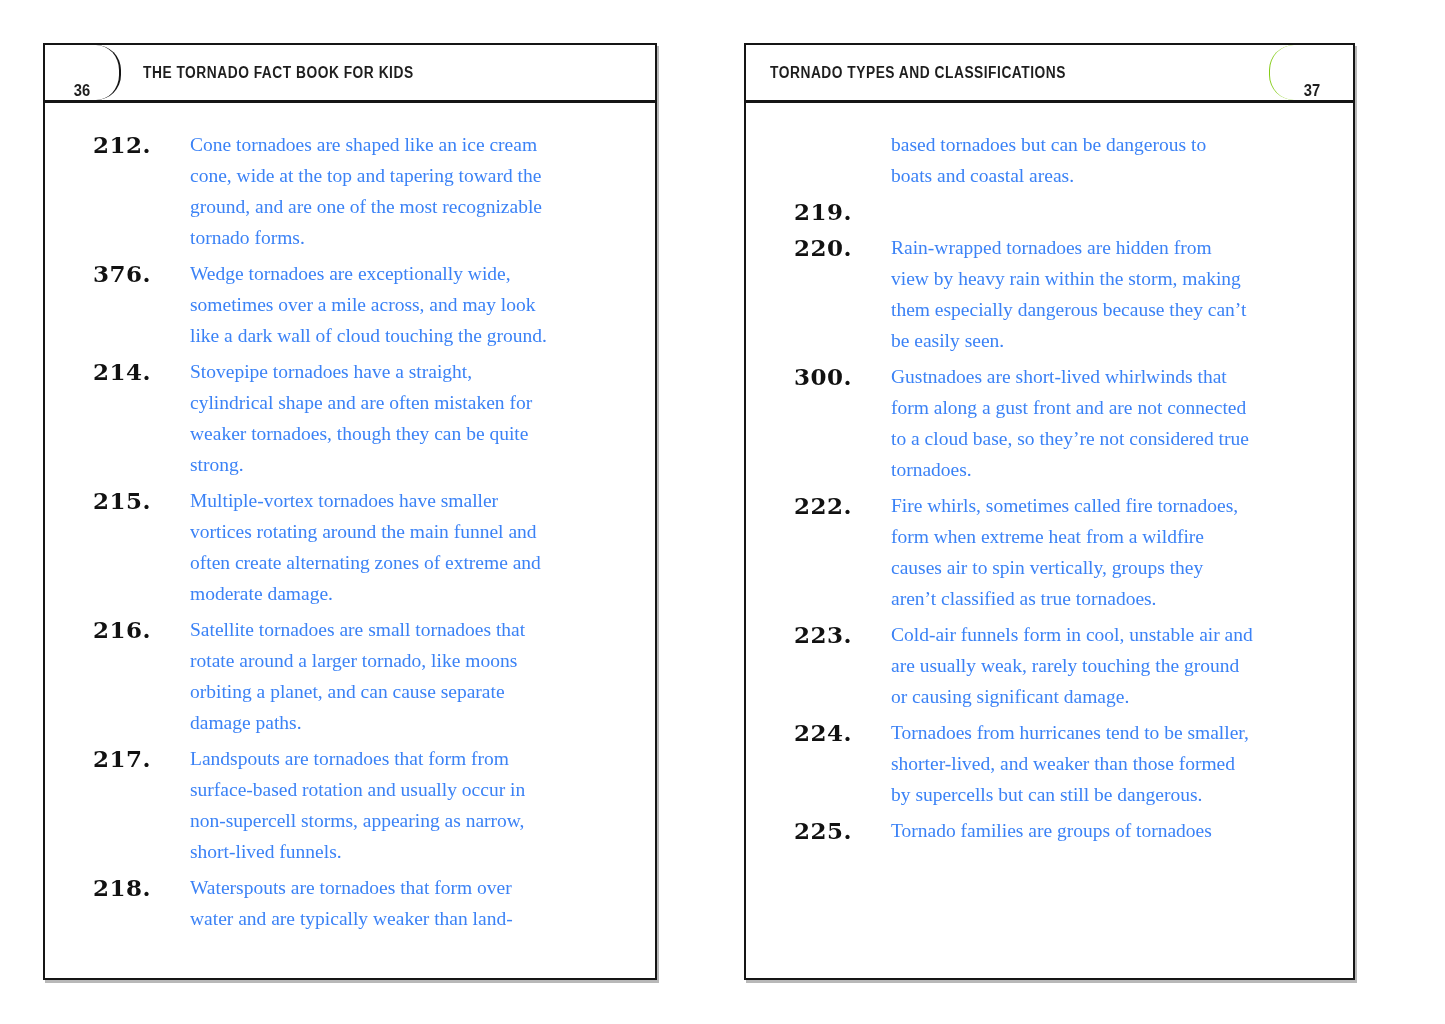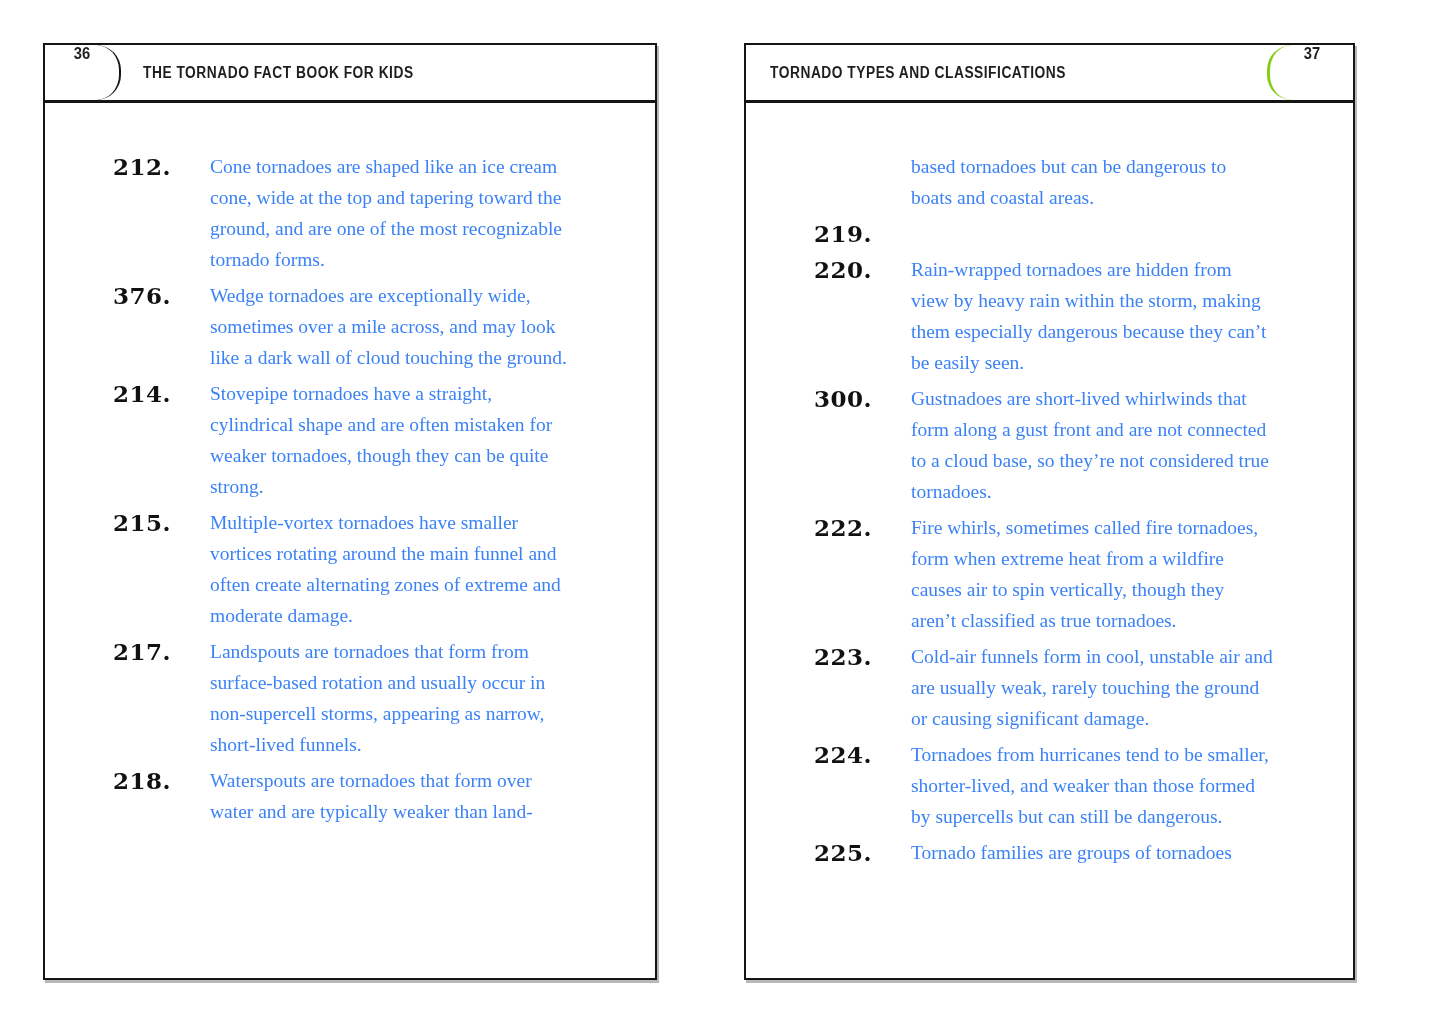--- a/index.html
+++ b/index.html
@@ -25,46 +25,45 @@
   #left-page  { left: 43px;  width: 614px; }
   #right-page { left: 744px; width: 611px; }
 
   .page-header {
     height: 55px;
     display: flex;
     border-bottom: 3px solid #151515;
   }
   .pagenum-cell {
     display: flex;
-    align-items: flex-start;
+    align-items: flex-end;
     justify-content: center;
     font-family: "Liberation Sans", sans-serif;
     font-weight: 700;
     font-size: 16px;
     flex: 0 0 auto;
     border-radius: 25px;
   }
   #left-page .pagenum-cell  { width: 74px; border-right: 2px solid #151515; }
-  #right-page .pagenum-cell { width: 83px; border-left: 3px solid #84cc16; }
+  #right-page .pagenum-cell { width: 83px; border-left: 1px solid #84cc16; }
   .title-cell {
     flex: 1;
     display: flex;
     align-items: center;
     font-family: "Liberation Sans", sans-serif;
     font-weight: 700;
     font-size: 16px;
     letter-spacing: 0.6px;
     white-space: nowrap;
   }
   .condensed { display: inline-block; transform: scaleX(0.86); }
   .pagenum-cell .condensed { transform: scaleX(0.92); }
 
   .page-body {
-    padding: 48px 42px 0 48px;
-    margin-left: 20px;
+    padding: 26px 42px 0 48px;
   }
   .fact {
     display: flex;
     margin-bottom: 5px;
   }
   .fact-num {
     flex: 0 0 97px;
     width: 97px;
     font-family: "DejaVu Serif", serif;
     font-weight: 700;
@@ -121,20 +120,27 @@
         </div>
 
         <div class="fact">
           <div class="fact-num">215.</div>
           <div class="fact-text">Multiple-vortex tornadoes have smaller
 vortices rotating around the main funnel and
 often create alternating zones of extreme and
 moderate damage.</div>
         </div>
 
+        <div class="fact">
+          <div class="fact-num">216.</div>
+          <div class="fact-text">Satellite tornadoes are small tornadoes that
+rotate around a larger tornado, like moons
+orbiting a planet, and can cause separate
+damage paths.</div>
+        </div>
 
         <div class="fact">
           <div class="fact-num">217.</div>
           <div class="fact-text">Landspouts are tornadoes that form from
 surface-based rotation and usually occur in
 non-supercell storms, appearing as narrow,
 short-lived funnels.</div>
         </div>
 
         <div class="fact">
@@ -179,21 +185,21 @@
             <div class="fact-text">Gustnadoes are short-lived whirlwinds that
 form along a gust front and are not connected
 to a cloud base, so they’re not considered true
 tornadoes.</div>
           </div>
 
           <div class="fact">
             <div class="fact-num">222.</div>
             <div class="fact-text">Fire whirls, sometimes called fire tornadoes,
 form when extreme heat from a wildfire
-causes air to spin vertically, though they
+causes air to spin vertically, groups they
 aren’t classified as true tornadoes.</div>
           </div>
 
           <div class="fact">
             <div class="fact-num">223.</div>
             <div class="fact-text">Cold-air funnels form in cool, unstable air and
 are usually weak, rarely touching the ground
 or causing significant damage.</div>
           </div>
 

